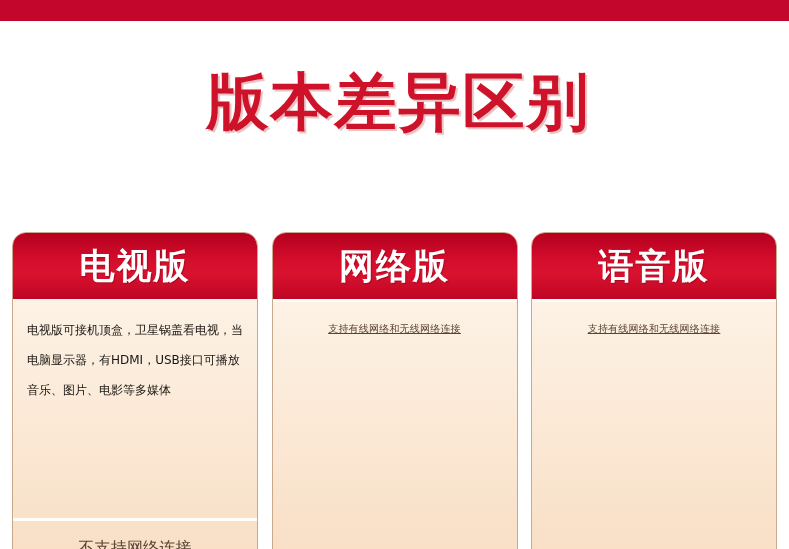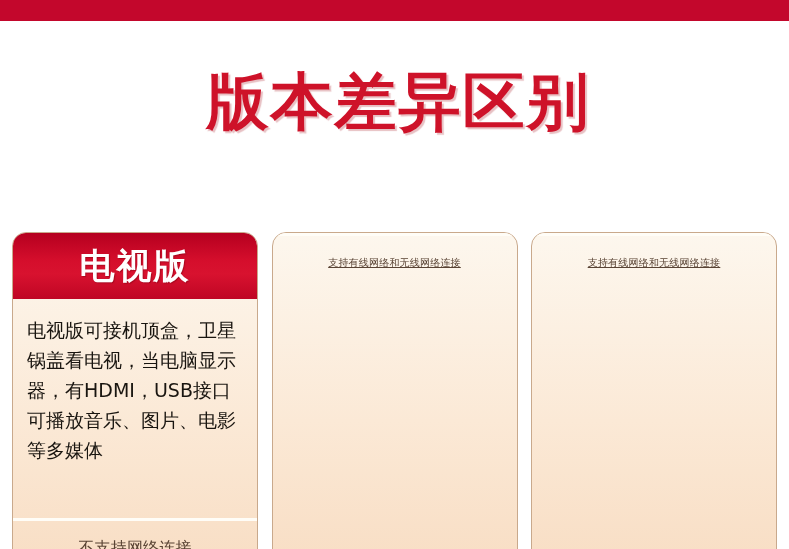--- a/index.html
+++ b/index.html
@@ -78,21 +78,21 @@
     font-size: 35px;
     font-weight: bold;
     letter-spacing: 2px;
     text-shadow: 1px 1px 1px rgba(120, 0, 16, 0.45);
     font-family: "DejaVu Sans", "Liberation Sans", sans-serif;
   }
 
   .card-body {
     flex: 1 1 auto;
     padding: 16px 14px 0 14px;
-    font-size: 19px;
+    font-size: 12px;
     line-height: 30px;
     color: #191510;
     font-weight: 500;
     font-family: "DejaVu Sans", "Liberation Sans", sans-serif;
     text-align: left;
     word-break: break-all;
   }
 
   .card-divider {
     flex: 0 0 auto;
@@ -132,22 +132,24 @@
 <div class="cards">
 
   <div class="card">
     <div class="card-header">电视版</div>
     <div class="card-body">电视版可接机顶盒，卫星锅盖看电视，当电脑显示器，有HDMI，USB接口可播放音乐、图片、电影等多媒体</div>
     <div class="card-divider"></div>
     <div class="card-footer">不支持网络连接</div>
   </div>
 
   <div class="card">
+    <div class="card-header">网络版</div>
     <div class="card-divider"></div>
     <div class="card-footer long">支持有线网络和无线网络连接</div>
   </div>
 
   <div class="card">
+    <div class="card-header">语音版</div>
     <div class="card-divider"></div>
     <div class="card-footer long">支持有线网络和无线网络连接</div>
   </div>
 
 </div>
 
 </body></html>

